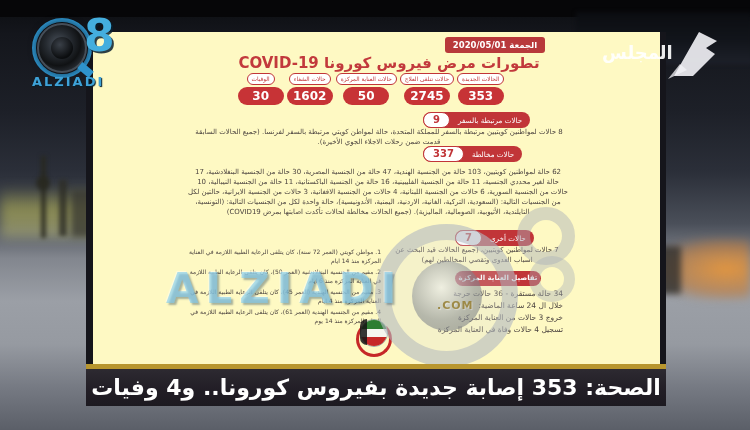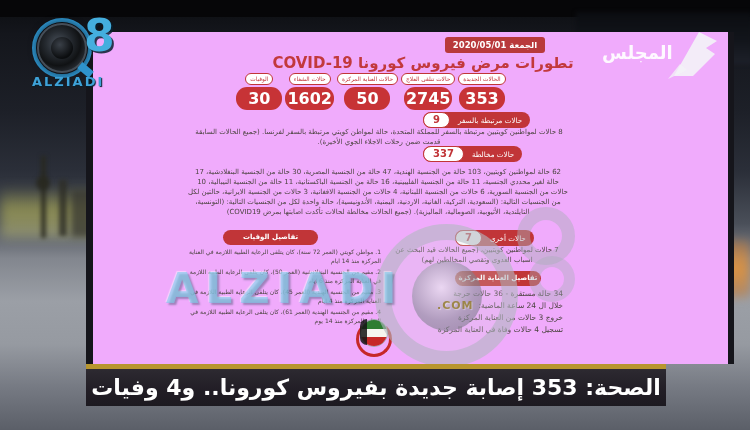--- a/index.html
+++ b/index.html
@@ -19,34 +19,34 @@
   .tower-3{position:absolute;left:71px;top:190px;width:21px;height:47px;background:rgba(55,55,48,.75);filter:blur(3px);}
   .bg-glow-right{position:absolute;right:0;top:238px;width:95px;height:62px;
     background:radial-gradient(ellipse at 75% 50%,rgba(230,150,60,.95) 0%,rgba(200,125,55,.55) 55%,rgba(200,125,55,0) 78%);
     filter:blur(4px);}
   .bg-bldg-right{position:absolute;left:655px;top:246px;width:26px;height:48px;background:rgba(50,48,44,.8);filter:blur(3px);}
   .top-bar{position:absolute;left:0;top:0;width:750px;height:17px;background:#060608;}
   .top-right-shade{position:absolute;left:576px;top:12px;width:176px;height:52px;filter:blur(2px);
     background:linear-gradient(180deg,#0b0d11 0%,#12151b 55%,#1e212a 100%);}
 
   
-  .doc{position:absolute;left:86px;top:32px;width:648px;height:332px;background:#f0abfc;
+  .doc{position:absolute;left:86px;top:32px;width:580px;height:332px;background:#fef9c3;
        border-left:7px solid #15151b;border-right:6px solid #15151b;box-sizing:border-box;z-index:10;}
   .doc *{direction:rtl;}
   .date-badge{position:absolute;left:352px;top:5px;width:100px;height:16px;background:#b8393b;border-radius:3px;
     color:#fff;font-size:8.5px;line-height:16px;text-align:center;font-weight:bold;}
   .doc-title{position:absolute;left:30px;right:5px;top:22px;text-align:center;color:#c2393c;
     font-weight:bold;font-size:15px;}
   .stats-row{position:absolute;left:100px;top:41px;width:356px;display:flex;direction:rtl;
     justify-content:center;gap:3px;}
   .stat{display:flex;flex-direction:column;align-items:center;}
   .stat-label{border:1px solid #c13538;border-radius:9px;background:#fff;color:#c13538;
     font-size:5.8px;padding:2px 4px;white-space:nowrap;}
   .stat-value{margin-top:2px;background:#c73336;color:#fff;border-radius:11px;min-width:46px;
-    text-align:center;font-size:16px;font-weight:bold;padding:2px 2px;box-sizing:border-box;}
+    text-align:center;font-size:12px;font-weight:bold;padding:2px 2px;box-sizing:border-box;}
   .sec-badge{position:absolute;height:16px;display:flex;direction:rtl;align-items:center;
     background:#c13538;border-radius:9px;}
   .sec-label{color:#fff;font-size:7.2px;padding:0 8px;white-space:nowrap;}
   .sec-num{background:#fff;border:1.5px solid #c13538;color:#c13538;font-weight:bold;font-size:10px;
     border-radius:9px;padding:0 9px;height:16px;line-height:13px;box-sizing:border-box;}
   .badge-travel{left:330px;top:80px;}
   .badge-contact{left:330px;top:114px;}
   .badge-other{left:362px;top:198px;}
   .para{position:absolute;color:#4c4440;text-align:center;}
   .travel-text{left:98px;top:96px;width:376px;font-size:7px;line-height:9.5px;}
@@ -173,21 +173,20 @@
     <div class="para other-text">7 حالات لمواطنين كويتيين، (جميع الحالات قيد البحث عن اسباب العدوى وتقصي المخالطين لهم)</div>
 
     <div class="banner icu-banner">تفاصيل العناية المركزة</div>
     <div class="icu-lines">
       <div>34 حالة مستقرة - 36 حالات حرجة</div>
       <div>خلال ال 24 ساعة الماضية:</div>
       <div>خروج 3 حالات من العناية المركزة</div>
       <div>تسجيل 4 حالات وفاة في العناية المركزة</div>
     </div>
 
-    <div class="banner deaths-banner">تفاصيل الوفيات</div>
     <div class="deaths-list">
       <div>1. مواطن كويتي (العمر 72 سنة)، كان يتلقى الرعاية الطبية اللازمة في العناية المركزة منذ 14 ايام</div>
       <div>2. مقيم من الجنسية البنغلادشية (العمر 50)، كان يتلقى الرعاية الطبية اللازمة في العناية المركزة منذ 6 ايام</div>
       <div>3. مقيم من الجنسية الهندية (العمر 45)، كان يتلقى الرعاية الطبية اللازمة في العناية المركزة منذ 4 ايام</div>
       <div>4. مقيم من الجنسية الهندية (العمر 61)، كان يتلقى الرعاية الطبية اللازمة في العناية المركزة منذ 14 يوم</div>
     </div>
 
     <div class="moh">
       <div class="moh-crescent"></div>
       <div class="moh-circle">

